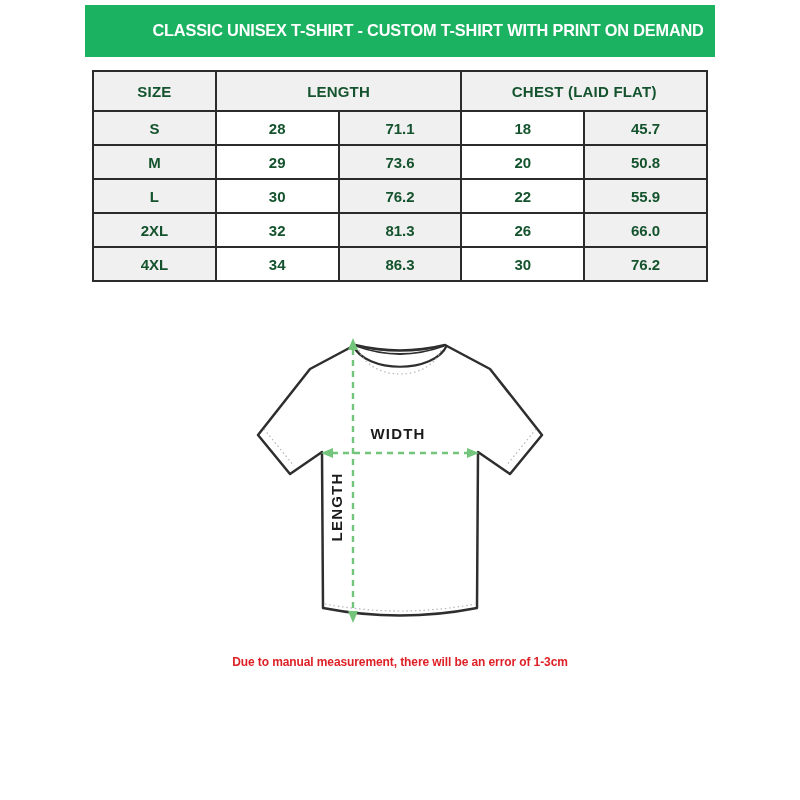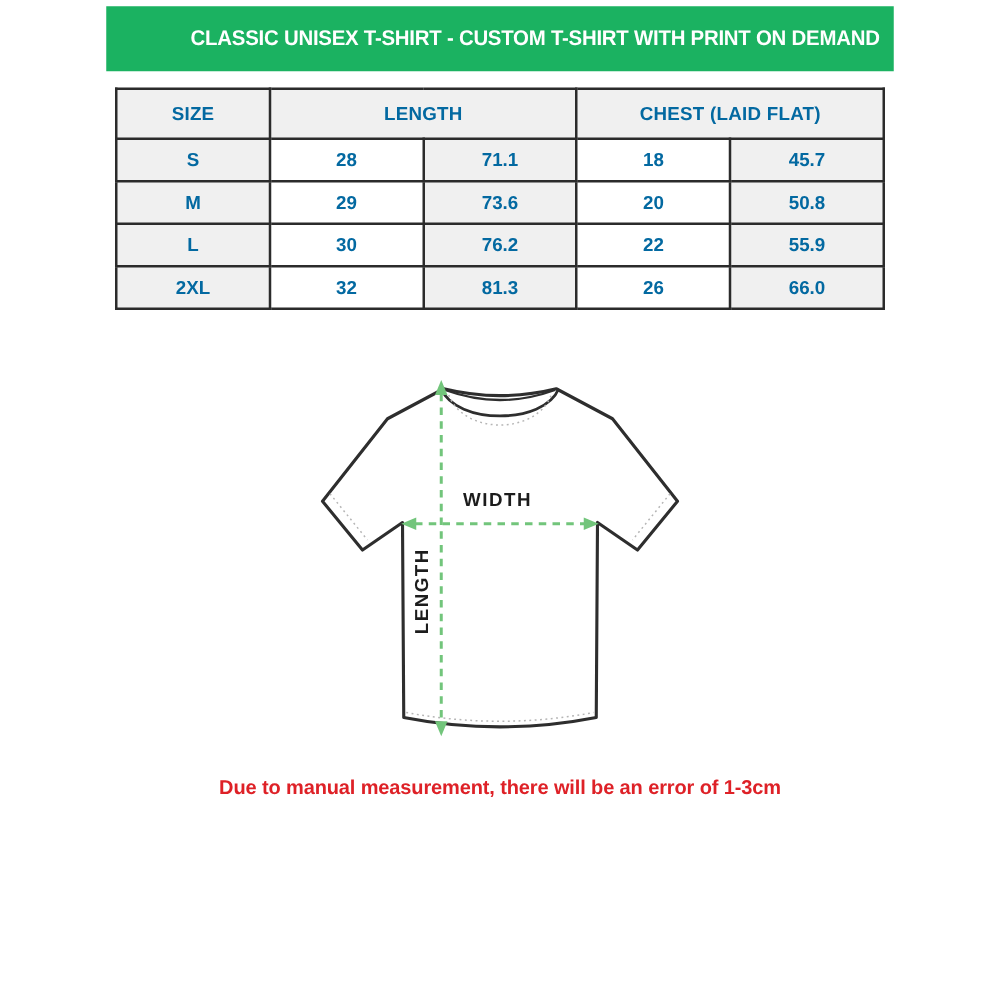--- a/index.html
+++ b/index.html
@@ -30,36 +30,36 @@
     width: 616px;
     margin: 13px auto 0;
     border-collapse: collapse;
     table-layout: fixed;
   }
   .size-table th, .size-table td {
     border: 2px solid #2b2b2b;
     text-align: center;
     vertical-align: middle;
     font-weight: bold;
-    color: #0369a1;
+    color: #14532d;
     padding: 0;
   }
   .size-table th { font-size: 15px; height: 38px; letter-spacing: 0.2px; }
   .size-table td { font-size: 15px; height: 32px; }
   .shaded { background: #f0f0f0; }
   .plain  { background: #ffffff; }
   .diagram-wrap {
     width: 320px;
     margin: 43px auto 0;
     text-align: center;
   }
   .footnote {
     text-align: center;
     font-weight: bold;
-    font-size: 16px;
+    font-size: 12px;
     margin-top: 14px;
     letter-spacing: -0.1px;
   }
   svg text {
     font-family: "Liberation Sans", sans-serif;
     font-weight: bold;
   }
 </style>
 </head>
 <body>
@@ -105,20 +105,27 @@
       <td class="plain">22</td>
       <td class="shaded">55.9</td>
     </tr>
     <tr>
       <td class="shaded">2XL</td>
       <td class="plain">32</td>
       <td class="shaded">81.3</td>
       <td class="plain">26</td>
       <td class="shaded">66.0</td>
     </tr>
+    <tr>
+      <td class="shaded">4XL</td>
+      <td class="plain">34</td>
+      <td class="shaded">86.3</td>
+      <td class="plain">30</td>
+      <td class="shaded">76.2</td>
+    </tr>
   </tbody>
 </table>
 
 <div class="diagram-wrap">
   <svg width="320" height="312" viewBox="0 0 320 312">
 
     <path d="M 115,20 Q 160,31 205,20 L 250,44 L 302,110 L 270,149 L 238,127 L 237,283 Q 160,298 83,283 L 82,127 L 50,149 L 18,110 L 70,44 Z" fill="#ffffff" stroke-width="2.5" stroke-linejoin="round" stroke="#2E2E2E"></path>
 
     <path d="M 116,21 Q 160,37 204,21" fill="none" stroke-width="1.8" stroke="#2E2E2E"></path>
     <path d="M 113,20 C 125,49 195,49 207,20" fill="none" stroke-width="2.2" stroke="#2E2E2E"></path>

